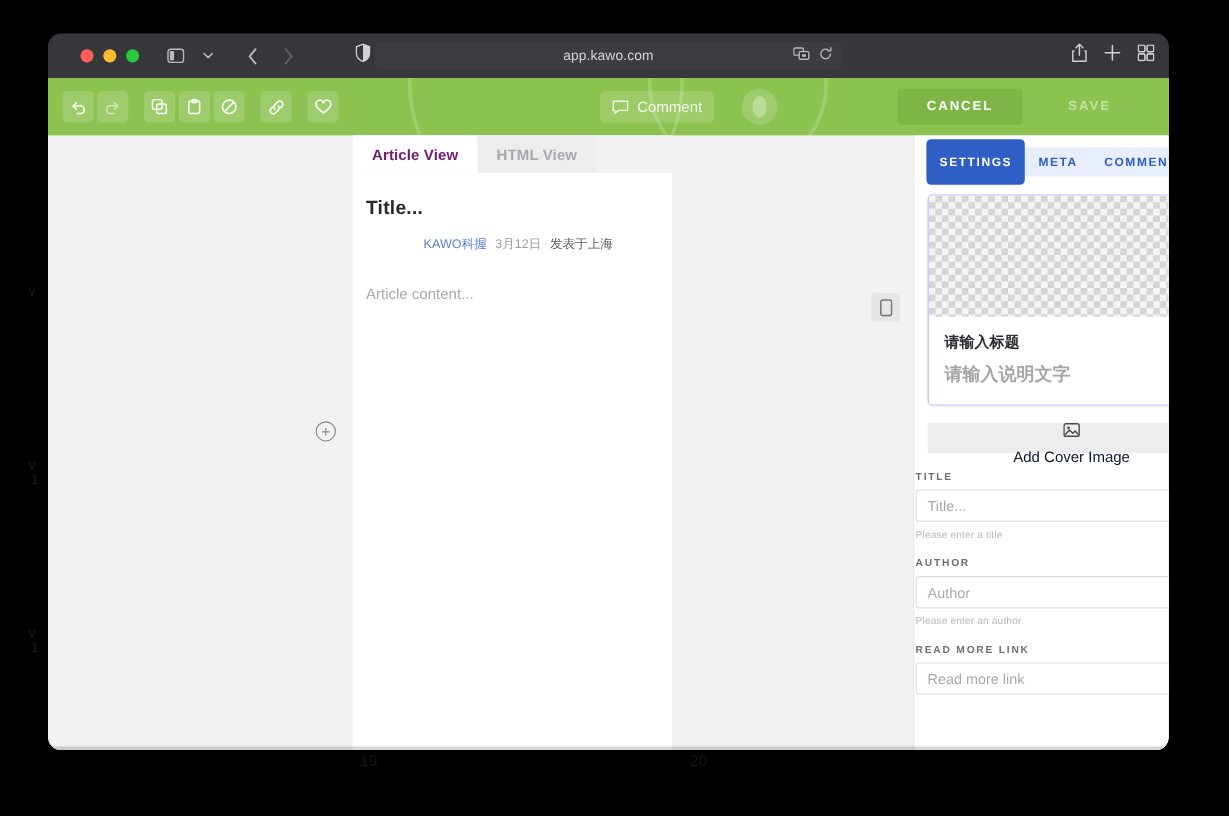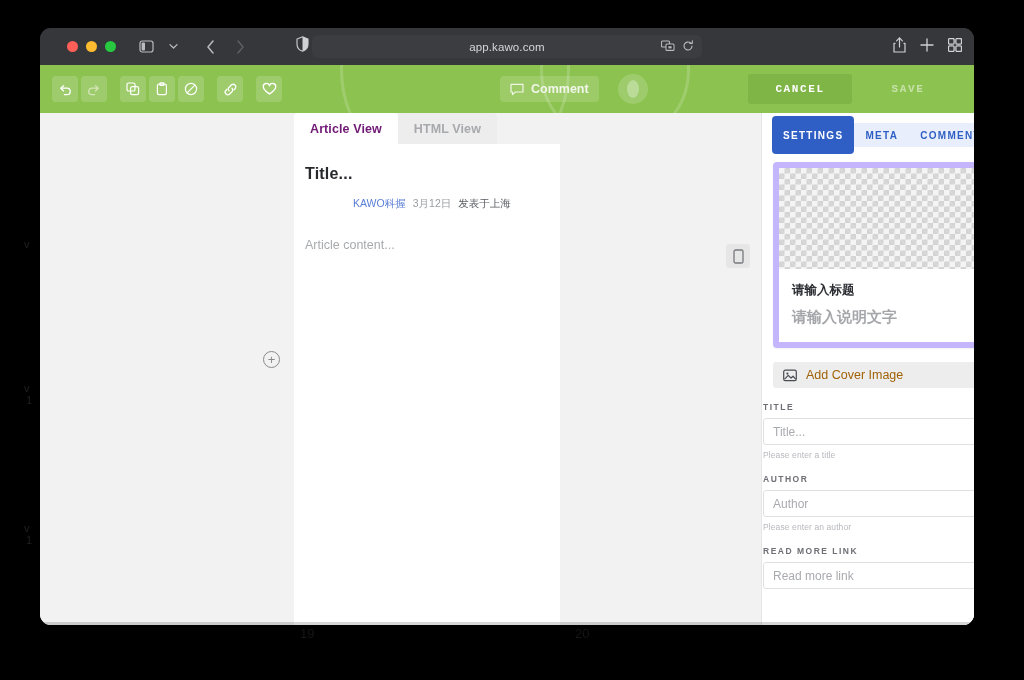--- a/index.html
+++ b/index.html
@@ -122,27 +122,26 @@
   }
   .gb-sep { width: 7px; }
 
   #comment-btn {
     position: absolute; left: 460px; top: 11px;
     height: 26px; padding: 12px 10px;
     background: rgba(255,255,255,.14);
     border-radius: 4px;
     display: flex; align-items: center; gap: 7px;
     z-index: 2;
-    font-weight: bold;
   }
   #comment-btn span { color: #f2f6ea; font-size: 12.5px; }
 
   .gb-right {
     position: absolute; right: 14px; top: 9px;
-    display: flex; align-items: center; gap: 4px; z-index: 2; font-family: Liberation Mono, monospace;
+    display: flex; align-items: center; gap: 4px; z-index: 2;
   }
   #cancel-btn {
     height: 30px; width: 104px;
     background: #7fb447;
     border-radius: 3px;
     display: flex; align-items: center; justify-content: center;
     color: #fff; font-size: 11px; font-weight: bold; letter-spacing: 1.6px;
   }
   #save-btn {
     height: 30px; width: 104px;
@@ -223,21 +222,21 @@
     display: flex; align-items: center; justify-content: center;
     font-size: 10px; font-weight: bold; letter-spacing: 1.3px;
     padding: 0 11px;
     border-radius: 4px;
     color: #2f5fc4;
   }
   .ptab.active { background: #2f5fc4; color: #fff; }
 
   #preview-card {
     margin: 15px 11px 0 11px;
-    border: 6px solid #c4b5fd;
+    border: 1px solid #c4b5fd;
     border-radius: 4px;
     overflow: hidden;
     box-shadow: 0 1px 2px rgba(0,0,0,.05);
   }
   #checker {
     height: 101px;
     background-image:
       linear-gradient(45deg, #d4d4d4 25%, transparent 25%, transparent 75%, #d4d4d4 75%),
       linear-gradient(45deg, #d4d4d4 25%, transparent 25%, transparent 75%, #d4d4d4 75%);
     background-size: 11px 11px;
@@ -248,21 +247,21 @@
   #preview-title { font-size: 12.5px; font-weight: bold; color: #2b2d32; }
   #preview-desc { margin-top: 9px; font-size: 15px; color: #a4a6aa; font-weight: bold; }
 
   #add-cover {
     margin: 14px 11px 0 11px;
     height: 26px;
     background: #ededed;
     border-radius: 3px;
     display: flex; align-items: center; gap: 9px;
     padding-left: 10px;
-    font-size: 12.5px; color: #a16207;
+    font-size: 12.5px; color: #0f172a; flex-direction: column;
   }
 
   .field { margin: 14px 11px 0 1px; }
   .flabel {
     font-size: 8.5px; font-weight: bold; letter-spacing: 1.5px; color: #6d6f74;
     margin-bottom: 6px;
   }
   .finput {
     height: 27px;
     border: 1px solid #e0e0e0;

